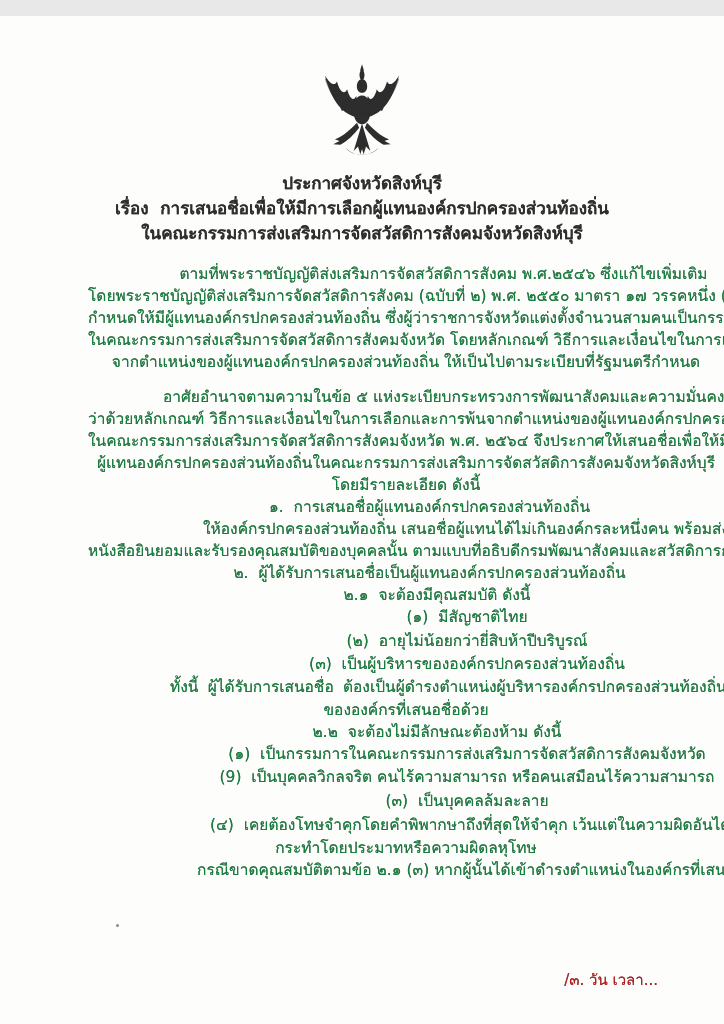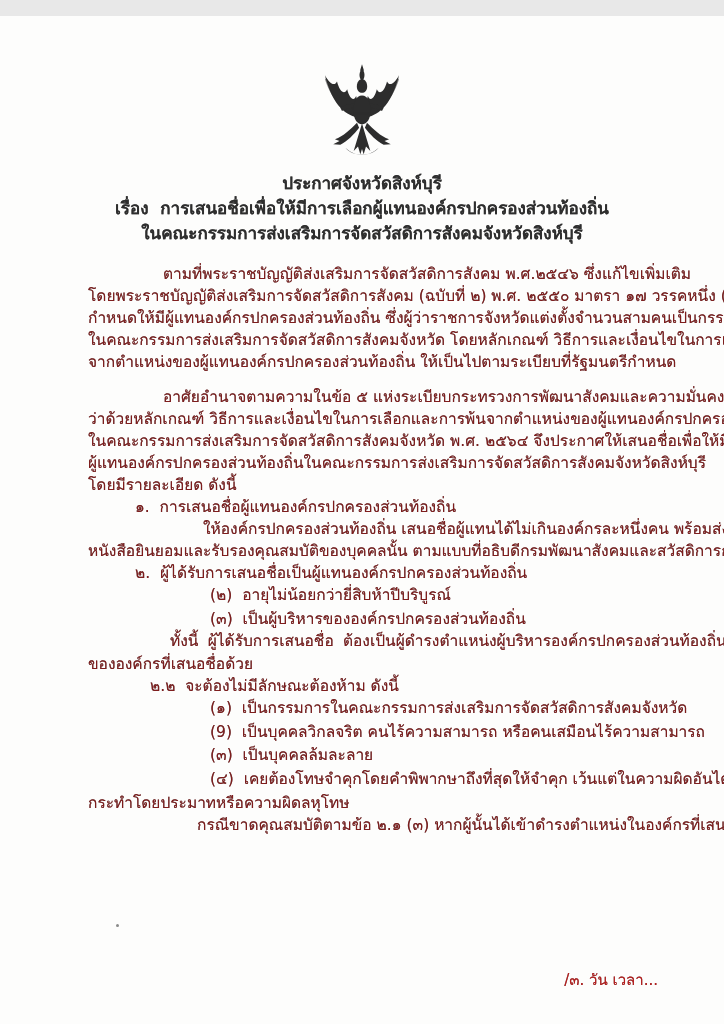--- a/index.html
+++ b/index.html
@@ -23,22 +23,23 @@
     text-align:center;
     font-size:17px;font-weight:600;
     line-height:25px;
     color:#2e2e2e;
     text-shadow:0 0 .4px rgba(50,50,50,.75);
   }
   .title-block div{white-space:pre;}
   .body-block{
     position:absolute;top:247px;left:0;width:724px;
     font-size:15.5px;line-height:22px;
-    color:#7f1d1d;
+    color:#15803d;
     text-shadow:0 0 .35px rgba(55,55,55,.7);
+    text-align:center;
   }
   .doc-line{height:22px;white-space:pre;}
   .indent-flush{margin-left:88px;}
   .indent-firstline{margin-left:163px;}
   .indent-item{margin-left:135px;}
   .indent-itempara{margin-left:203px;}
   .indent-sub{margin-left:150px;}
   .indent-list{margin-left:210px;height:23.6px;}
   .indent-hanging{margin-left:170px;font-family:Liberation Mono, monospace;}
   .indent-case{margin-left:197px;}
@@ -95,20 +96,22 @@
       <div class="doc-line indent-flush">จากตำแหน่งของผู้แทนองค์กรปกครองส่วนท้องถิ่น ให้เป็นไปตามระเบียบที่รัฐมนตรีกำหนด</div>
       <div class="doc-line indent-firstline para-gap">อาศัยอำนาจตามความในข้อ ๕ แห่งระเบียบกระทรวงการพัฒนาสังคมและความมั่นคงของมนุษย์</div>
       <div class="doc-line indent-flush">ว่าด้วยหลักเกณฑ์ วิธีการและเงื่อนไขในการเลือกและการพ้นจากตำแหน่งของผู้แทนองค์กรปกครองส่วนท้องถิ่น</div>
       <div class="doc-line indent-flush">ในคณะกรรมการส่งเสริมการจัดสวัสดิการสังคมจังหวัด พ.ศ. ๒๕๖๔ จึงประกาศให้เสนอชื่อเพื่อให้มีการเลือก</div>
       <div class="doc-line indent-flush">ผู้แทนองค์กรปกครองส่วนท้องถิ่นในคณะกรรมการส่งเสริมการจัดสวัสดิการสังคมจังหวัดสิงห์บุรี</div>
       <div class="doc-line indent-flush">โดยมีรายละเอียด ดังนี้</div>
       <div class="doc-line indent-item">๑.  การเสนอชื่อผู้แทนองค์กรปกครองส่วนท้องถิ่น</div>
       <div class="doc-line indent-itempara">ให้องค์กรปกครองส่วนท้องถิ่น เสนอชื่อผู้แทนได้ไม่เกินองค์กรละหนึ่งคน พร้อมส่ง</div>
       <div class="doc-line indent-flush">หนังสือยินยอมและรับรองคุณสมบัติของบุคคลนั้น ตามแบบที่อธิบดีกรมพัฒนาสังคมและสวัสดิการกำหนด</div>
       <div class="doc-line indent-item">๒.  ผู้ได้รับการเสนอชื่อเป็นผู้แทนองค์กรปกครองส่วนท้องถิ่น</div>
+      <div class="doc-line indent-sub">๒.๑  จะต้องมีคุณสมบัติ ดังนี้</div>
+      <div class="doc-line indent-list">(๑)  มีสัญชาติไทย</div>
       <div class="doc-line indent-list">(๒)  อายุไม่น้อยกว่ายี่สิบห้าปีบริบูรณ์</div>
       <div class="doc-line indent-list">(๓)  เป็นผู้บริหารขององค์กรปกครองส่วนท้องถิ่น</div>
       <div class="doc-line indent-hanging">ทั้งนี้ ผู้ได้รับการเสนอชื่อ ต้องเป็นผู้ดำรงตำแหน่งผู้บริหารองค์กรปกครองส่วนท้องถิ่น</div>
       <div class="doc-line indent-flush">ขององค์กรที่เสนอชื่อด้วย</div>
       <div class="doc-line indent-sub">๒.๒  จะต้องไม่มีลักษณะต้องห้าม ดังนี้</div>
       <div class="doc-line indent-list">(๑)  เป็นกรรมการในคณะกรรมการส่งเสริมการจัดสวัสดิการสังคมจังหวัด</div>
       <div class="doc-line indent-list">(9)  เป็นบุคคลวิกลจริต คนไร้ความสามารถ หรือคนเสมือนไร้ความสามารถ</div>
       <div class="doc-line indent-list">(๓)  เป็นบุคคลล้มละลาย</div>
       <div class="doc-line indent-list">(๔)  เคยต้องโทษจำคุกโดยคำพิพากษาถึงที่สุดให้จำคุก เว้นแต่ในความผิดอันได้</div>
       <div class="doc-line indent-flush">กระทำโดยประมาทหรือความผิดลหุโทษ</div>

